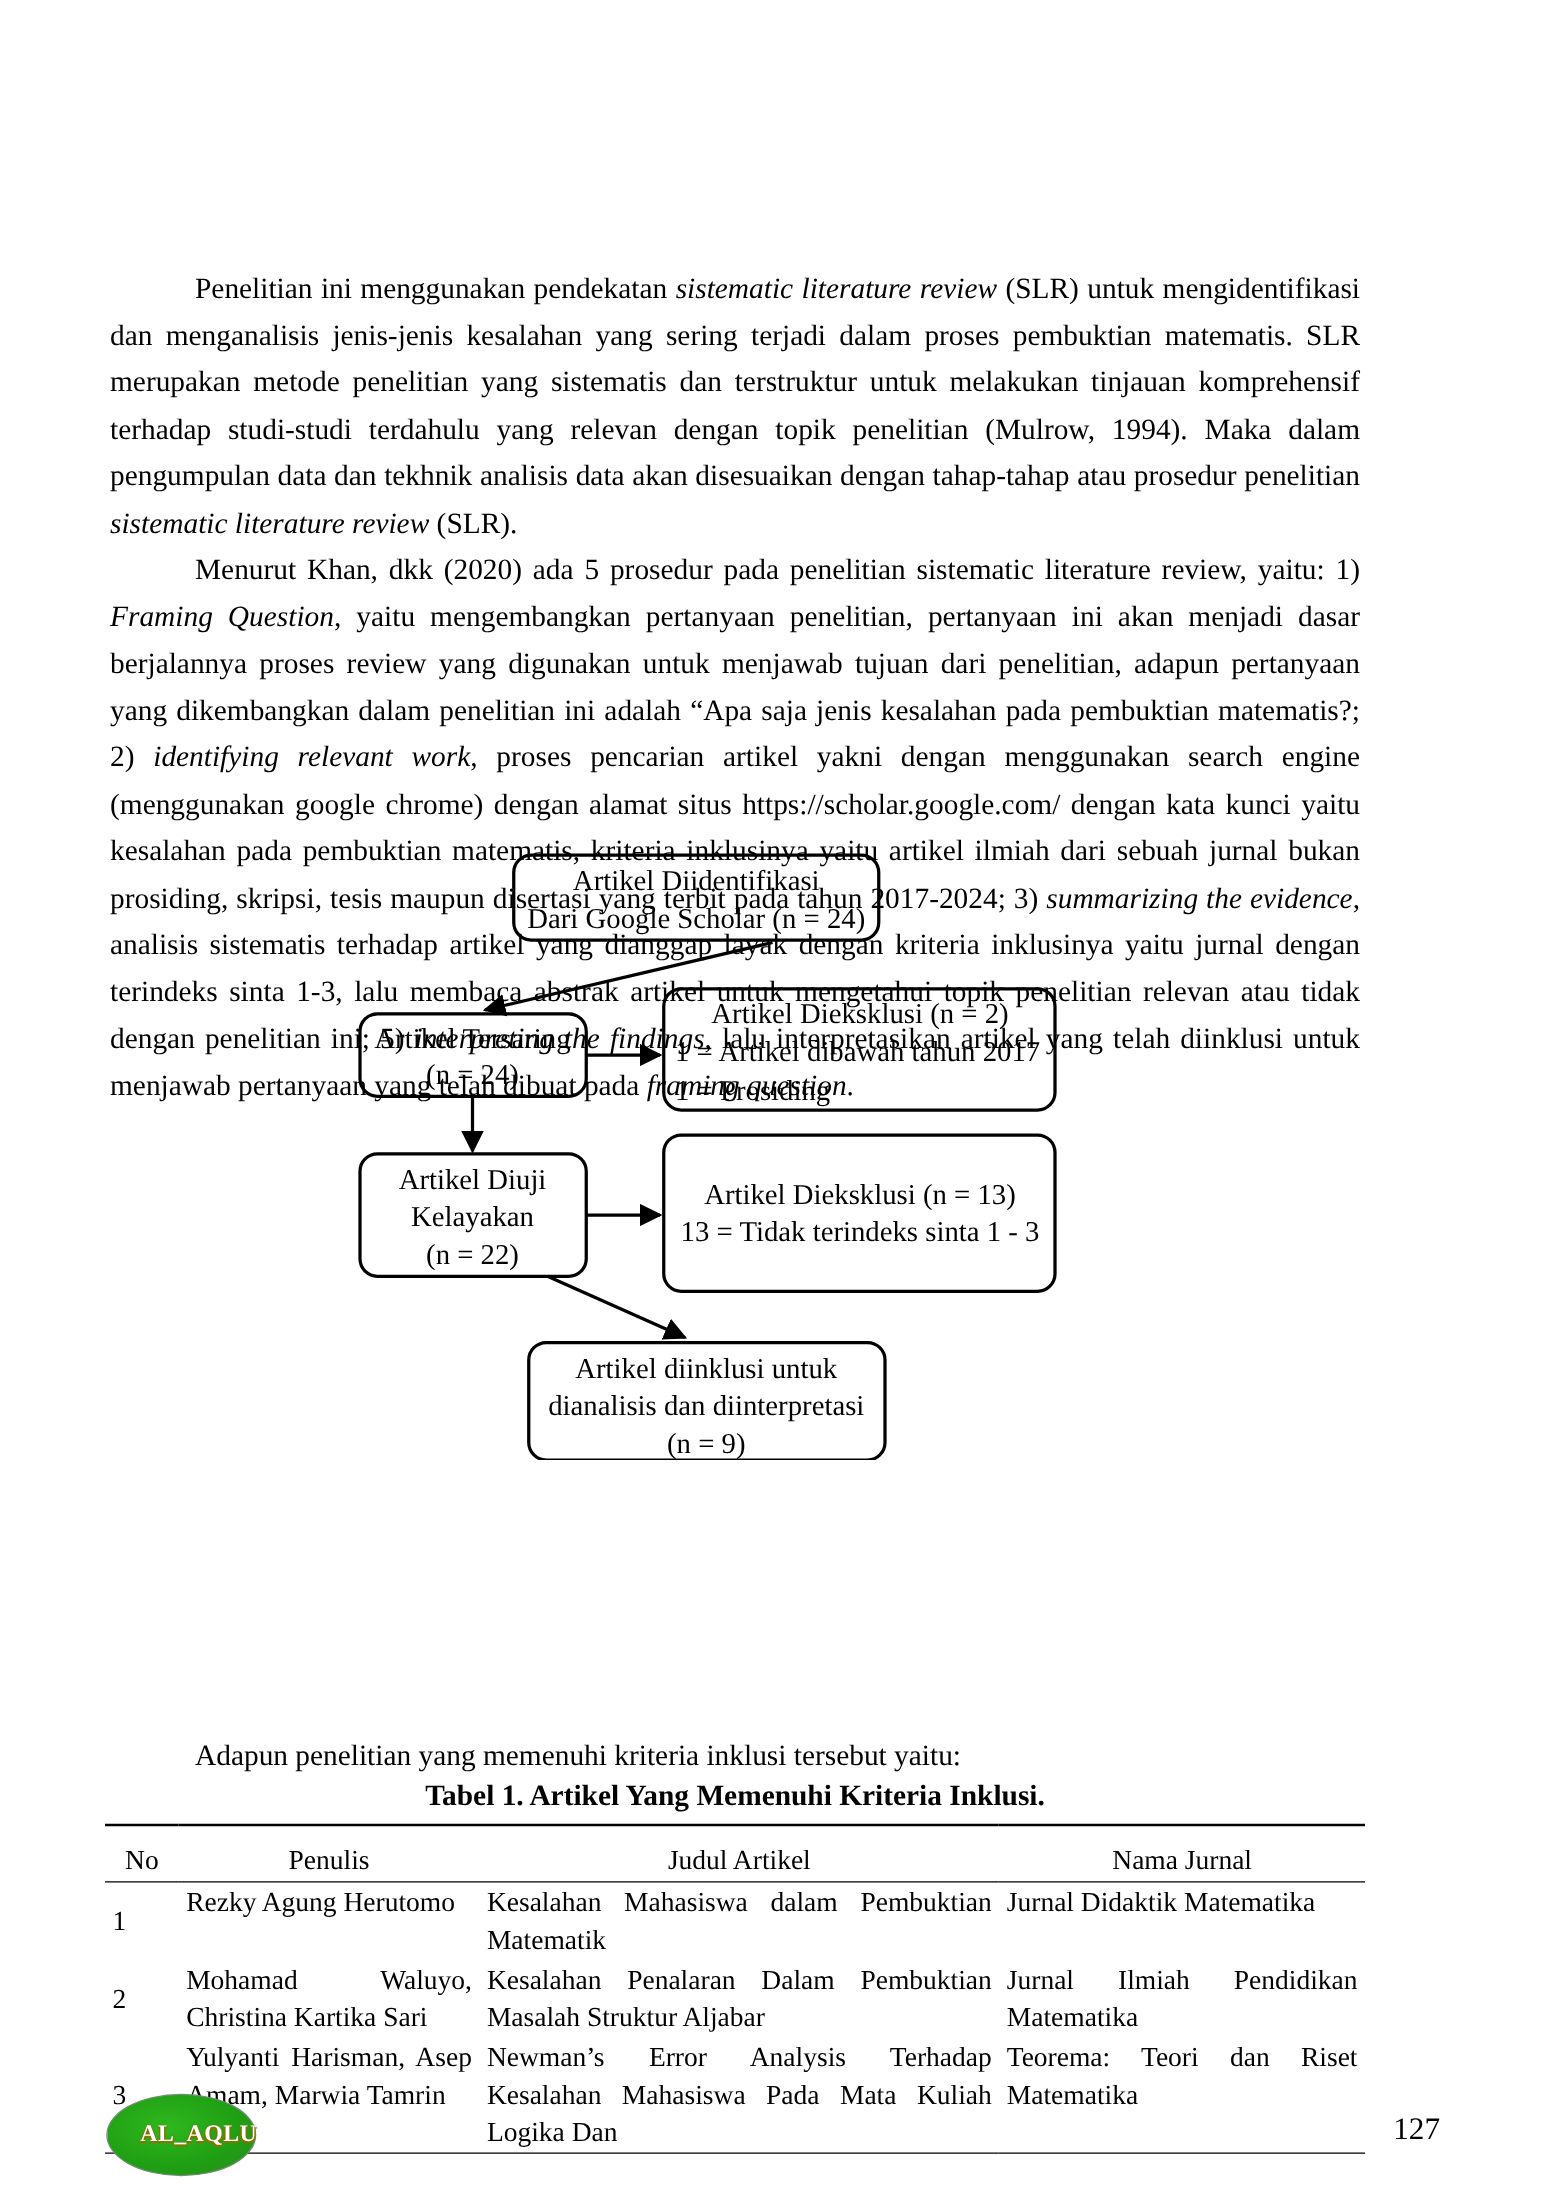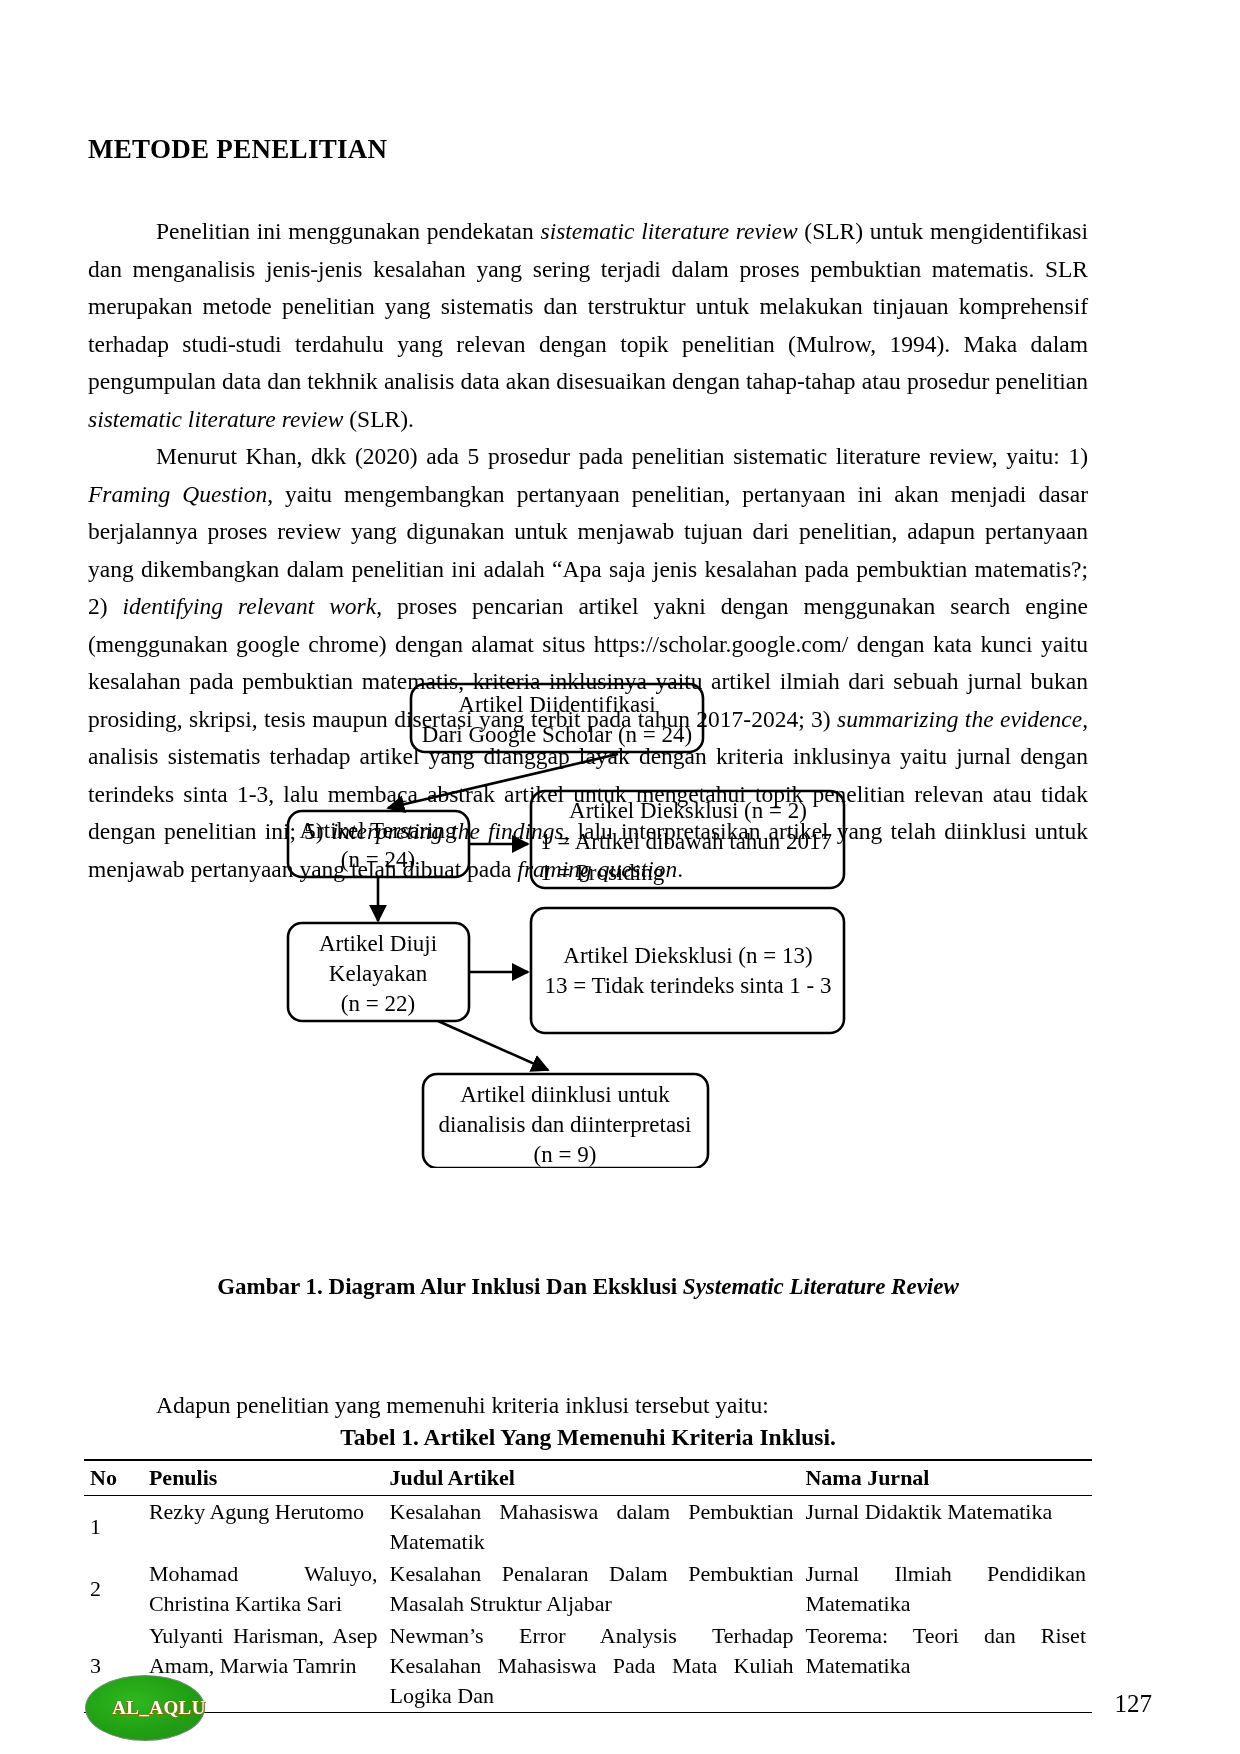--- a/index.html
+++ b/index.html
@@ -116,24 +116,25 @@
     font-size: 22px;
     line-height: 30px;
   }
   .article-table th,
   .article-table td {
     padding: 1px 6px;
     vertical-align: top;
     border: none;
   }
   .article-table thead th {
-    font-weight: bold;
+    font-weight: normal;
+    text-align: center;
     border-top: 2.2px solid #000;
     border-bottom: 1.6px solid #000;
-    padding-top: 2px;
+    padding-top: 12px;
     padding-bottom: 2px;
   }
   .article-table tbody tr:last-child td { border-bottom: 1.6px solid #000; }
   .col-no     { width: 48px;  text-align: left; }
   .col-penulis{ width: 236px; text-align: justify; text-justify: inter-word; }
   .col-judul  { width: 420px; text-align: justify; text-justify: inter-word; }
   .col-jurnal { width: 290px; text-align: justify; text-justify: inter-word; margin-left: 12px; }
   .article-table td.col-no { text-align: left; vertical-align: middle; }
   .cellpad { padding-top: 4px; padding-bottom: 4px; }
 
@@ -167,21 +168,20 @@
     right: 88px;
     top: 1690px;
     font-size: 25px;
   }
 </style>
 </head>
 <body>
 
 <div class="page">
 
-  <h1 class="section-heading" id="heading-metode">METODE PENELITIAN</h1>
 
   <div class="body-block">
     <p><span>Penelitian ini menggunakan pendekatan </span><span class="ital">sistematic literature review</span><span> (SLR) untuk mengidentifikasi dan menganalisis jenis-jenis kesalahan yang sering terjadi dalam proses pembuktian matematis. SLR merupakan metode penelitian yang sistematis dan terstruktur untuk melakukan tinjauan komprehensif terhadap studi-studi terdahulu yang relevan dengan topik penelitian (Mulrow, 1994). Maka dalam pengumpulan data dan tekhnik analisis data akan disesuaikan dengan tahap-tahap atau prosedur penelitian </span><span class="ital">sistematic literature review</span><span> (SLR).</span></p>
 
     <p><span>Menurut Khan, dkk (2020) ada 5 prosedur pada penelitian sistematic literature review, yaitu: 1) </span><span class="ital">Framing Question</span><span>, yaitu mengembangkan pertanyaan penelitian, pertanyaan ini akan menjadi dasar berjalannya proses review yang digunakan untuk menjawab tujuan dari penelitian, adapun pertanyaan yang dikembangkan dalam penelitian ini adalah “Apa saja jenis kesalahan pada pembuktian matematis?; 2) </span><span class="ital">identifying relevant work</span><span>, proses pencarian artikel yakni dengan menggunakan search engine (menggunakan google chrome) dengan alamat situs https://scholar.google.com/ dengan kata kunci yaitu kesalahan pada pembuktian matematis, kriteria inklusinya yaitu artikel ilmiah dari sebuah jurnal bukan prosiding, skripsi, tesis maupun disertasi yang terbit pada tahun 2017-2024; 3) </span><span class="ital">summarizing the evidence</span><span>, analisis sistematis terhadap artikel yang dianggap layak dengan kriteria inklusinya yaitu jurnal dengan terindeks sinta 1-3, lalu membaca abstrak artikel untuk mengetahui topik penelitian relevan atau tidak dengan penelitian ini; 5) </span><span class="ital">interpreting the findings</span><span>, lalu interpretasikan artikel yang telah diinklusi untuk menjawab pertanyaan yang telah dibuat pada </span><span class="ital">framing question</span><span>.</span></p>
   </div>
 
   <div class="flowchart">
     <svg width="1000" height="490" viewBox="0 0 1000 490" xmlns="http://www.w3.org/2000/svg">
       <defs>
@@ -223,21 +223,20 @@
       <line x1="350" y1="343" x2="460" y2="392" stroke="#000" stroke-width="2.6" marker-end="url(#arrow)"></line>
 
       <rect x="335" y="396" width="285" height="94" rx="14" ry="14" fill="none" stroke="#000" stroke-width="2.6"></rect>
       <text class="fc-text" x="477" y="424" text-anchor="middle">Artikel diinklusi  untuk</text>
       <text class="fc-text" x="477" y="454" text-anchor="middle">dianalisis dan diinterpretasi</text>
       <text class="fc-text" x="477" y="484" text-anchor="middle">(n = 9)</text>
     </svg>
   </div>
 
 
-  <div class="figure-caption"><span>Gambar 1. Diagram Alur Inklusi Dan Eksklusi </span><span class="ital">Systematic Literature Review</span></div>
 
 
   <div class="table-intro">Adapun penelitian yang memenuhi kriteria inklusi tersebut yaitu:</div>
   <div class="table-title">Tabel 1. Artikel Yang Memenuhi Kriteria Inklusi.</div>
 
   <table class="article-table">
     <thead>
       <tr>
         <th class="col-no">No</th>
         <th class="col-penulis">Penulis</th>

